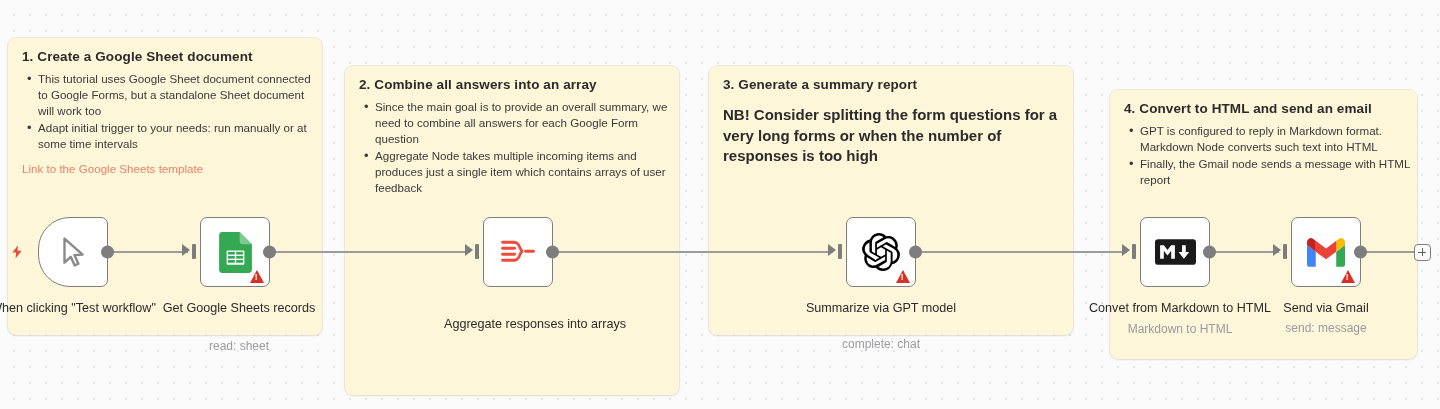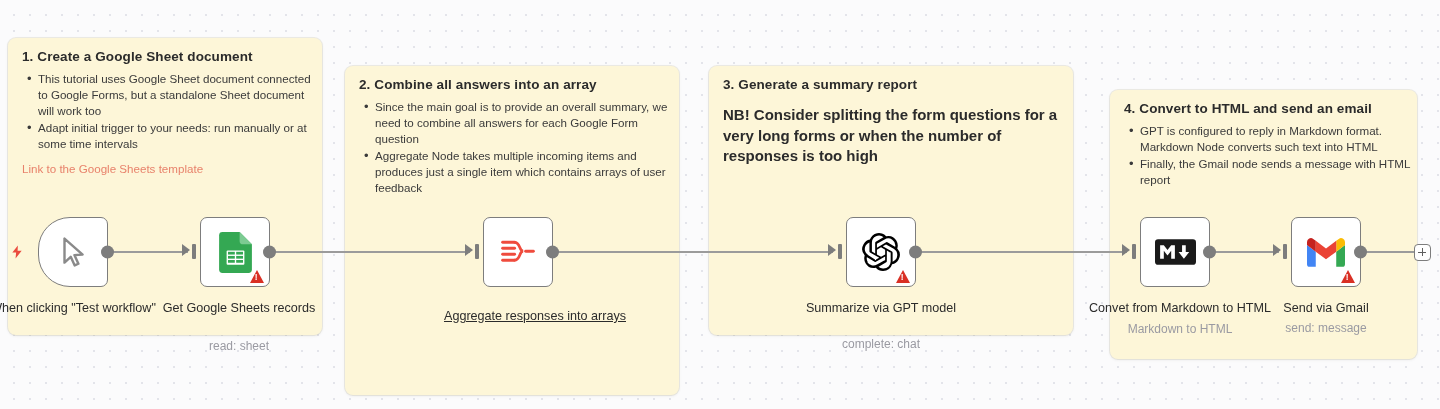--- a/index.html
+++ b/index.html
@@ -188,21 +188,21 @@
   
   .n1 { left: 38px;   top: 217px; }
   .n2 { left: 200px;  top: 217px; }
   .n3 { left: 483px;  top: 217px; }
   .n4 { left: 846px;  top: 217px; }
   .n5 { left: 1140px; top: 217px; }
   .n6 { left: 1291px; top: 217px; }
 
   .l1 { left: -22px; top: 300px; }
   .l2 { left: 144px; top: 300px; }
-  .l3 { left: 440px; top: 308px; text-decoration: underline; }
+  .l3 { left: 440px; top: 316px; }
   .l4 { left: 786px; top: 300px; }
   .l5 { left: 1085px; top: 300px; }
   .l6 { left: 1231px; top: 300px; }
 
   .s2 { left: 144px;  top: 339px; }
   .s4 { left: 786px;  top: 337px; }
   .s5 { left: 1085px; top: 322px; }
   .s6 { left: 1231px; top: 321px; }
 
   

